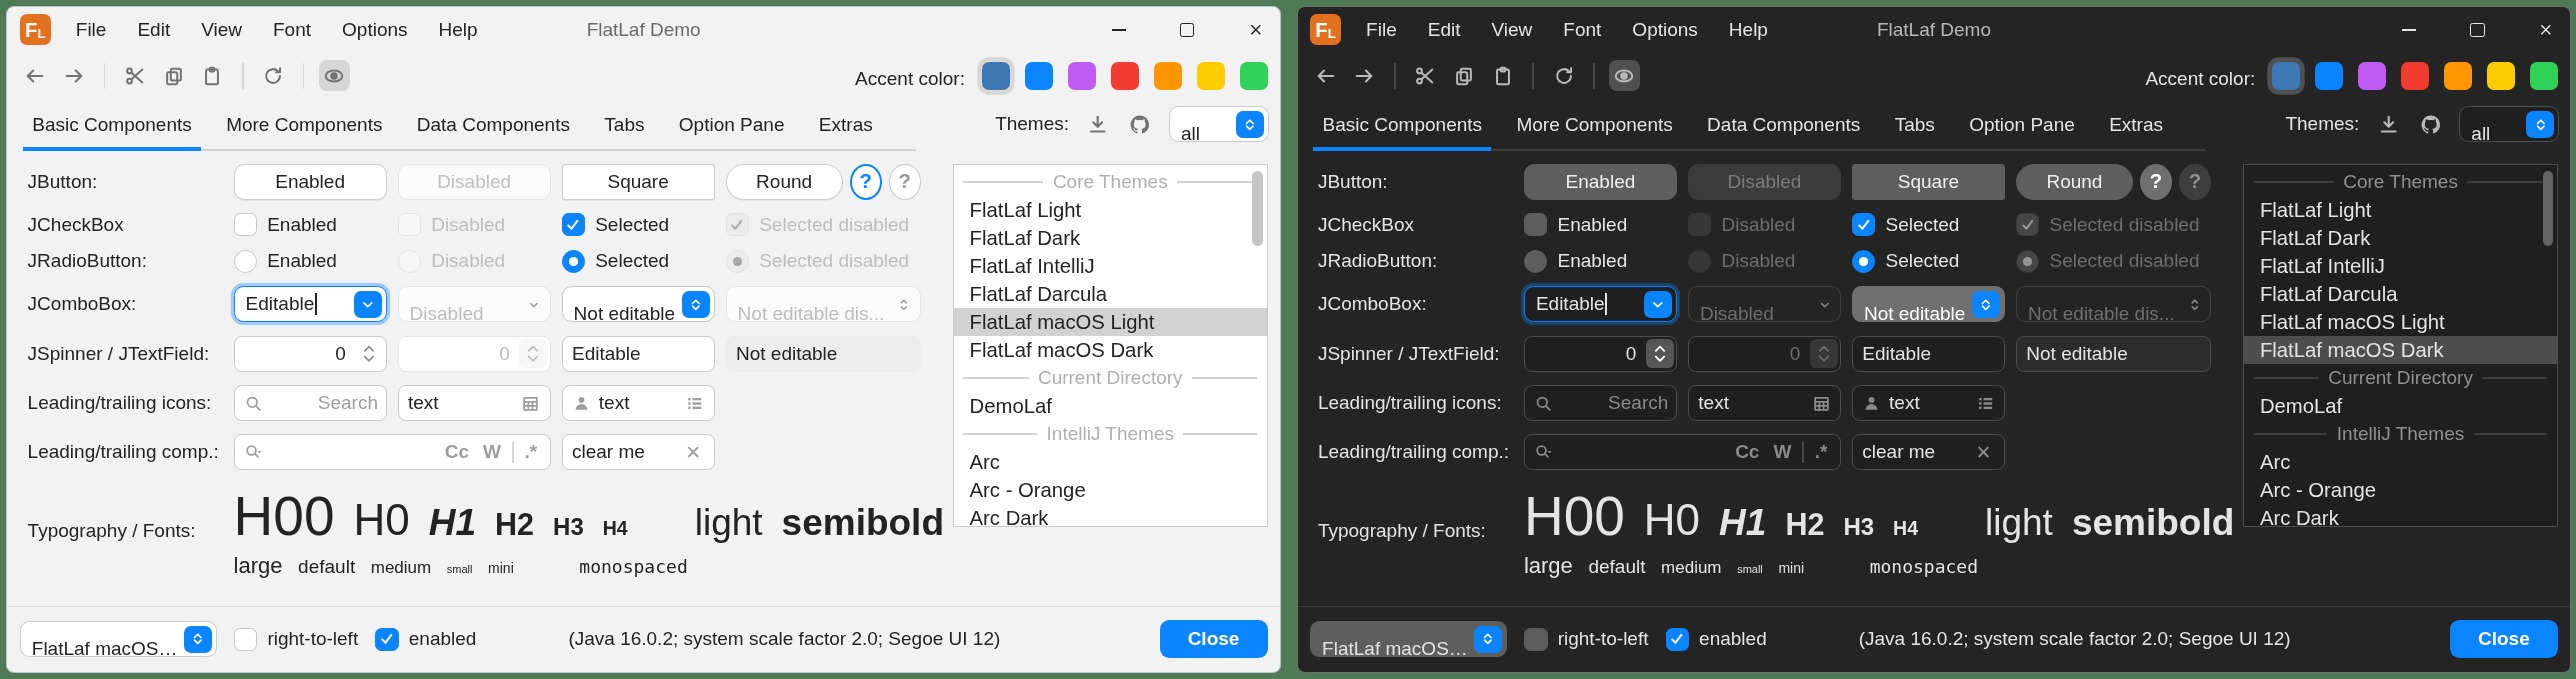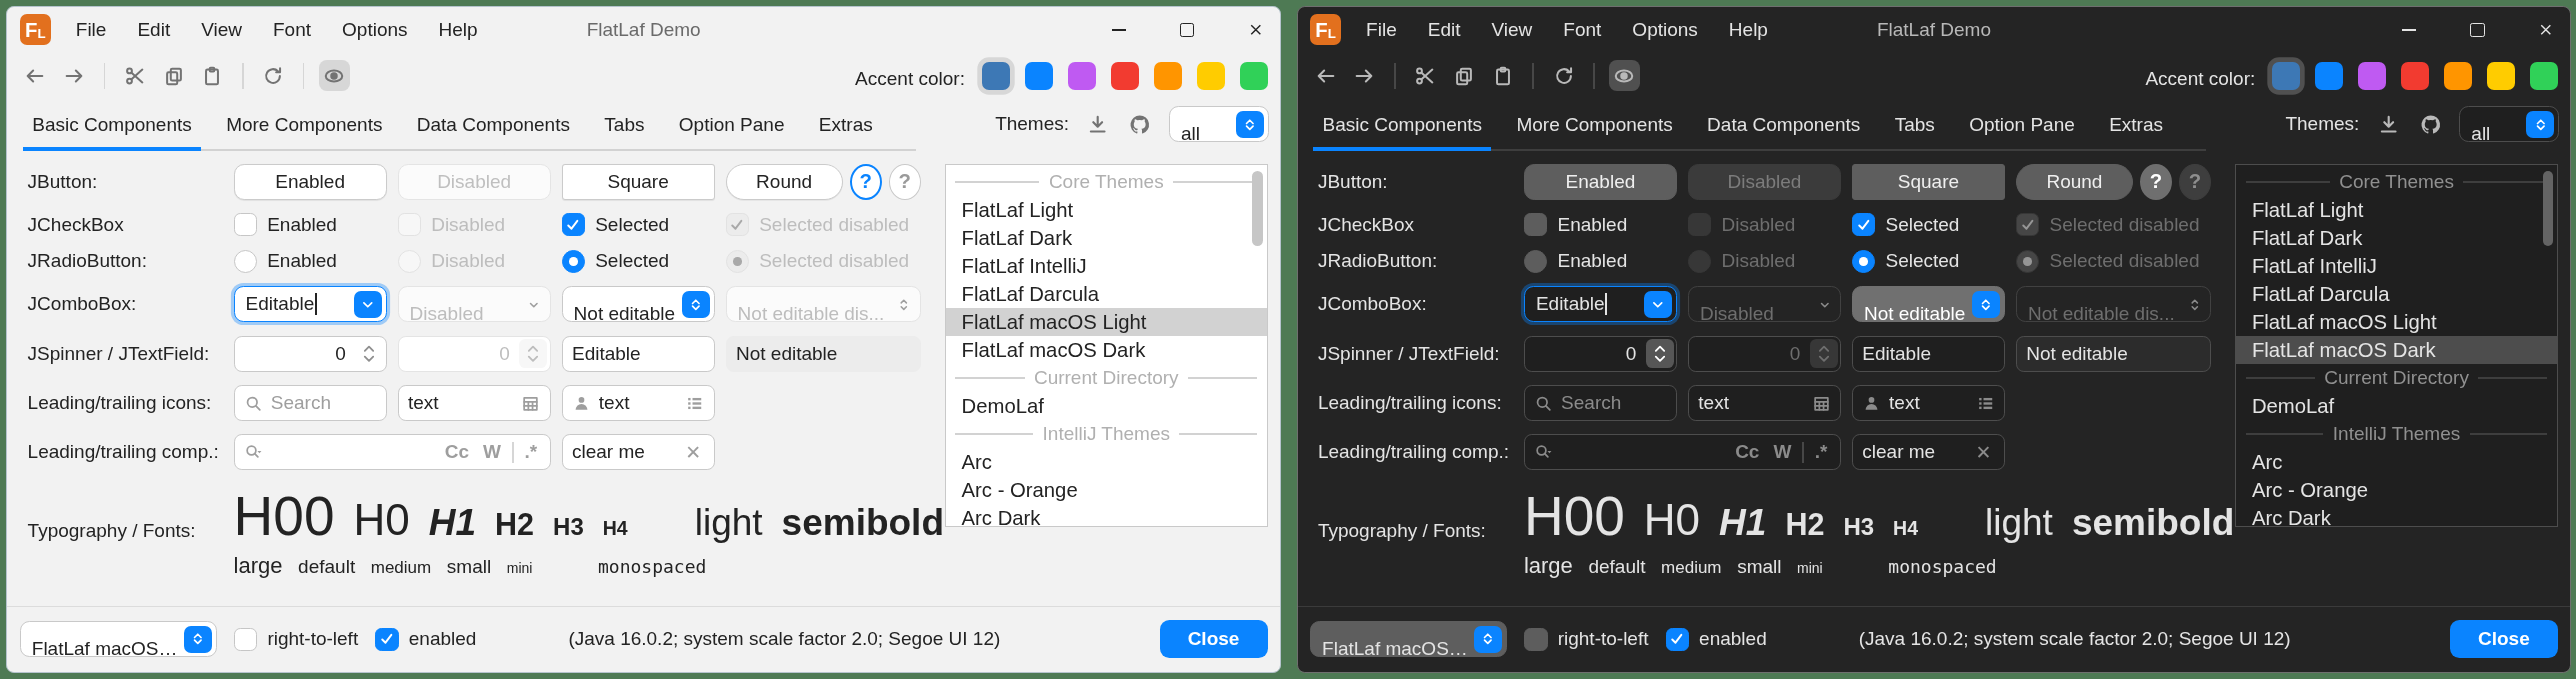--- a/index.html
+++ b/index.html
@@ -97,21 +97,21 @@
   .combo.disabled{color:var(--disabled);background:var(--btn-dis-bg);border-color:var(--btn-dis-border);}
   .dark .combo.disabled{background:transparent;border-color:#414141;}
   .combo.raised{background:var(--combo-raised-bg);color:var(--combo-raised-fg);border-color:var(--combo-raised-bg);}
   .light .combo.raised{border-color:var(--field-border);}
   .caret-bar{width:1.6px;height:22px;background:var(--fg);margin-left:0.8px;flex:0 0 1.6px;}
 
   .tf{height:36px;border-radius:7.8px;border:1.6px solid var(--field-border);background:var(--field-bg);
     display:flex;align-items:center;padding:0 9.4px;gap:7.8px;box-sizing:border-box;}
   .tf.readonly{background:var(--readonly-bg);border-color:var(--readonly-bg);}
   .dark .tf.readonly{background:var(--readonly-bg);border-color:var(--field-border);}
-  .tf .ph{color:var(--muted);}
+  .tf .ph{color:var(--muted);margin-left:47px;}
   .tf .fill{flex:1;}
   .tf-icon{color:var(--muted);display:flex;align-items:center;}
   .tf-icon svg{width:19px;height:19px;stroke:currentColor;stroke-width:2.2;fill:none;stroke-linecap:round;stroke-linejoin:round;}
   .tf-icon.solid svg{fill:currentColor;stroke:none;}
   .mini-btn{color:var(--muted);font-weight:bold;padding:0 3.1px;}
   .vline{width:1.6px;height:20.3px;background:var(--tsep);}
 
   .spinner{height:36px;border-radius:7.8px;border:1.6px solid var(--field-border);background:var(--field-bg);
     display:flex;align-items:stretch;box-sizing:border-box;overflow:hidden;}
   .sp-field{flex:1;display:flex;align-items:center;justify-content:flex-end;padding-right:9.4px;}
@@ -172,28 +172,28 @@
   .t-h1{font-size:37px;font-weight:bold;font-style:italic;}
   .t-h2{font-size:30.5px;font-weight:bold;}
   .t-h3{font-size:24px;font-weight:bold;margin-top:8px;}
   .t-h4{font-size:19.5px;font-weight:bold;}
   .t-light{font-size:37px;font-weight:300;margin-left:48px;}
   .t-semibold{font-size:37px;font-weight:bold;}
   .typo-l2{display:flex;align-items:baseline;gap:15.6px;}
   .t-large{font-size:22px;}
   .t-default{font-size:19px;}
   .t-medium{font-size:17px;}
-  .t-small{font-size:19px;text-align:right;}
+  .t-small{font-size:11px;text-align:right;}
   .t-mini{font-size:14px;}
   .t-mono{font-size:18px;font-family:"DejaVu Sans Mono", monospace;margin-left:50px;}
 
   
   .themes-panel{flex:1;min-width:0;display:flex;flex-direction:column;}
   .listbox{position:relative;border:1.6px solid var(--field-border);background:var(--field-bg);
-    height:363px;box-sizing:border-box;overflow:hidden;padding-top:3.1px;}
+    height:363px;box-sizing:border-box;overflow:hidden;padding-top:3.1px;margin-left:8px;}
   .list-item{height:28px;line-height:28px;padding-left:15.6px;font-size:20.3px;white-space:nowrap;}
   .list-item.selected{background:var(--sel);}
   .list-sep{height:28px;display:flex;align-items:center;gap:9.4px;padding:0 9.4px;color:var(--lsep);font-size:19px;}
   .list-sep .line{flex:1;height:1.6px;background:var(--strip);}
   .scroll-thumb{position:absolute;top:6.3px;right:3.9px;width:10.2px;height:75px;border-radius:5.5px;background:var(--scroll);}
 
   
   .statusbar{flex:0 0 65px;border-top:1.6px solid var(--divider);display:flex;align-items:center;padding:0 12.5px;gap:17px;margin-top:4.7px;}
   .status-combo{width:197px;flex:0 0 197px;background:var(--status-combo-bg);border-color:var(--status-combo-bg);}
   .light .status-combo{border-color:var(--field-border);}

